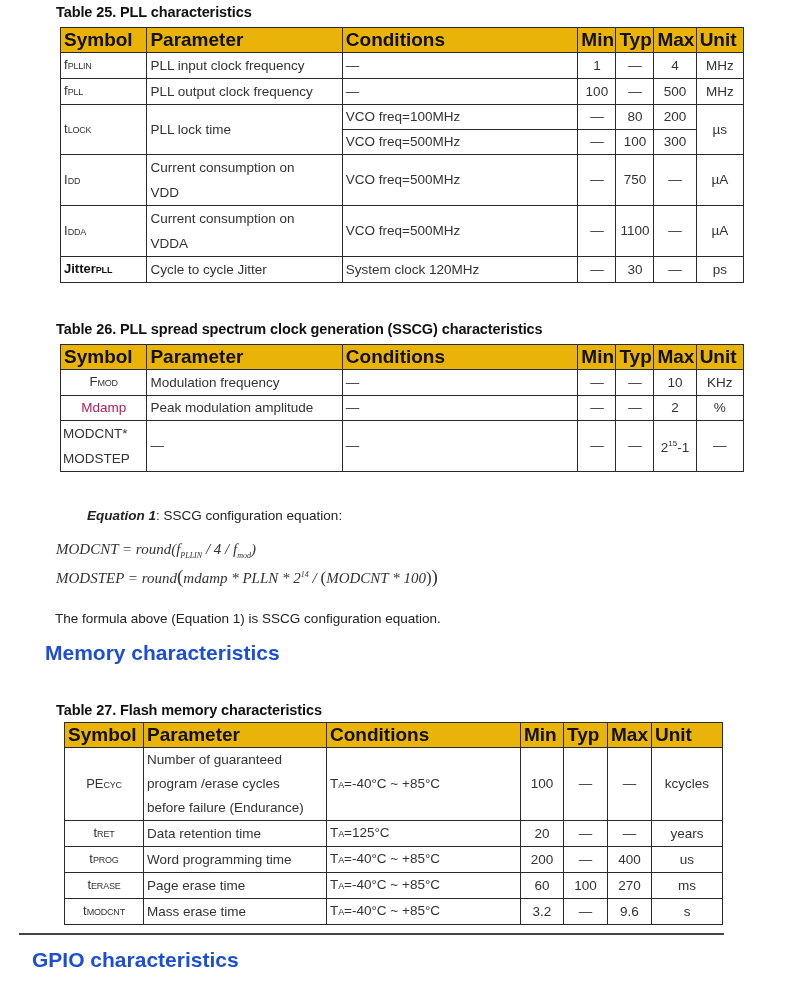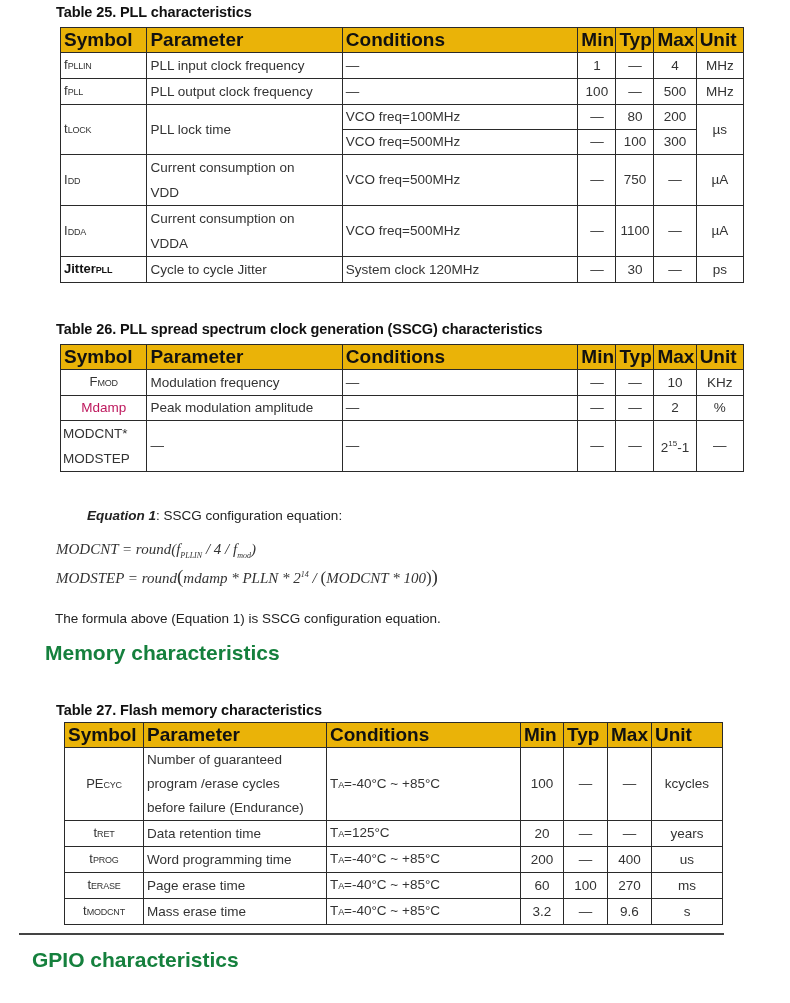--- a/index.html
+++ b/index.html
@@ -12,21 +12,21 @@
   table.dt td.c { text-align:center; }
   table.dt td.l { text-align:left; }
   table.dt td.ml { line-height:25px; }
   .sym { font-size:13px; }
   .sub { font-size:9px; letter-spacing:-0.2px; }
   .bold { font-weight:bold; color:#111; }
   .eqlabel { position:absolute; font-size:13.5px; color:#222; }
   .eqlabel b { font-style:italic; }
   .eq { position:absolute; font-family:"Liberation Serif", serif; font-style:italic; font-size:15px; color:#333; }
   .para { position:absolute; font-size:13.5px; color:#222; }
-  .h2 { position:absolute; font-weight:bold; font-size:21px; color:#15803d; }
+  .h2 { position:absolute; font-weight:bold; font-size:21px; color:#1d4ed8; }
   .hr { position:absolute; height:2px; background:#444; }
 </style>
 </head>
 <body>
 
 <div class="caption" style="left:56px;top:4px;">Table 25. PLL characteristics</div>
 <table class="dt" style="left:60px;top:27px;width:684px;">
   <colgroup>
       <col style="width:84px">
       <col style="width:190px">

